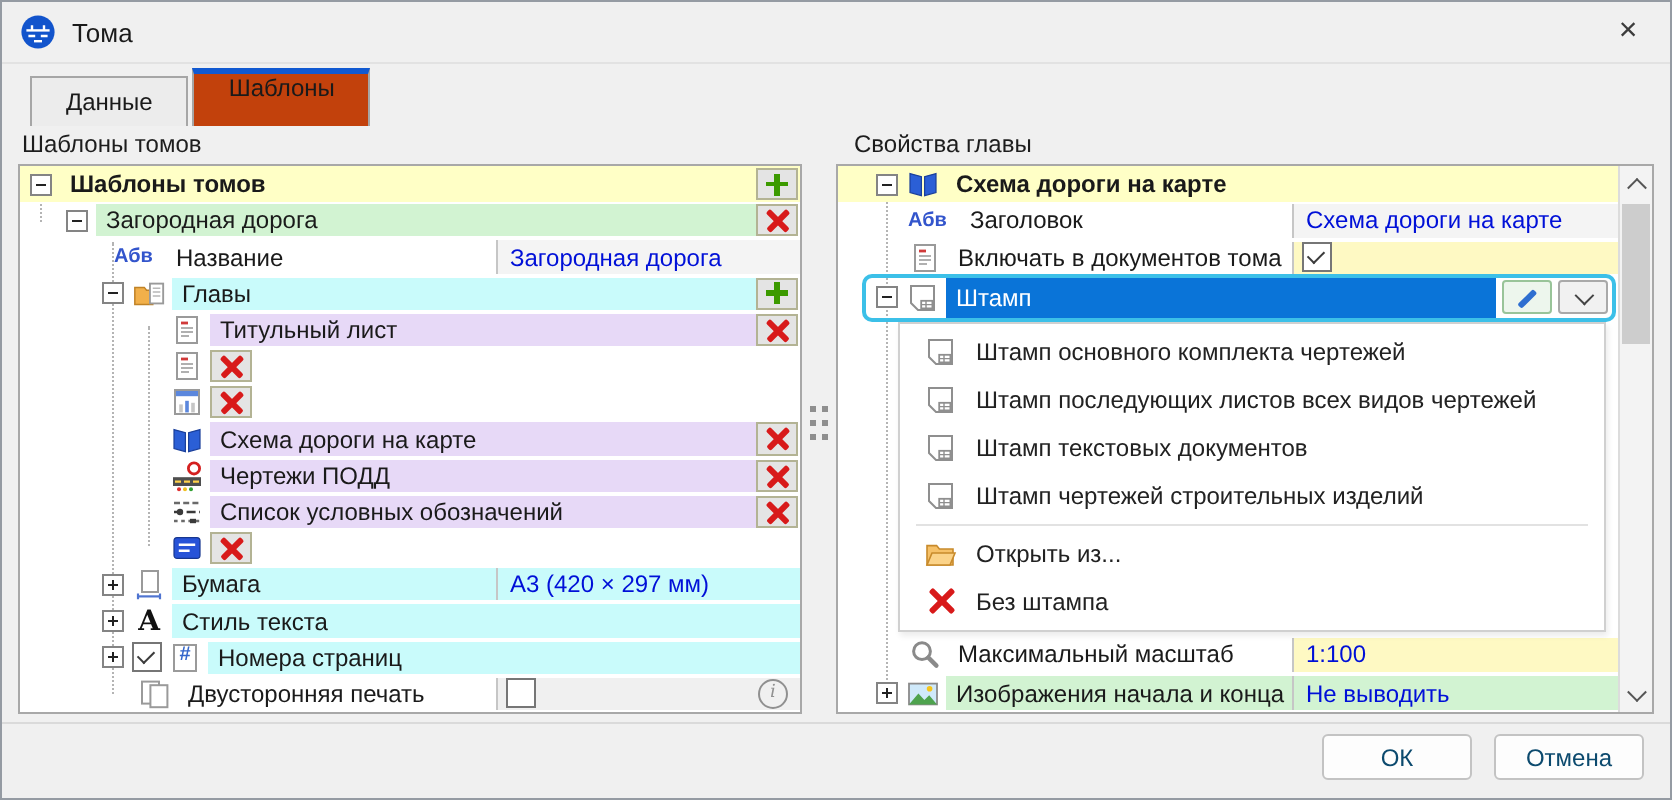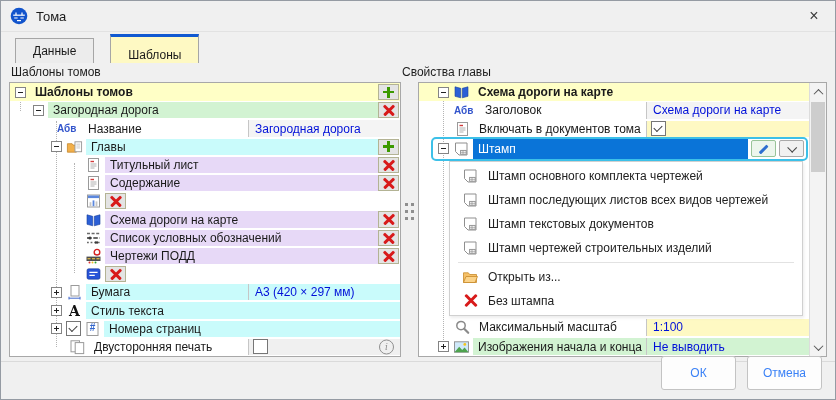--- a/index.html
+++ b/index.html
@@ -9,24 +9,24 @@
   
   .titlebar { position:absolute; top:0; left:0; right:0; height:31px; background:#f0f0f0;
     border-bottom:1px solid #e2e2e2; display:flex; align-items:center; padding-left:9px; gap:8px; box-sizing:border-box; }
   .logo { width:18px; height:18px; flex:none; }
   .title-text { font-size:13px; }
   .close { position:absolute; top:0; right:0; width:42px; height:30px; display:flex; align-items:center;
     justify-content:center; font-size:16px; color:#3c3c3c; }
   
   .tabs { position:absolute; top:33px; left:14px; height:29px; display:flex; align-items:flex-end; z-index:2; }
   .tab { box-sizing:border-box; border:1px solid #a6a6a6; border-bottom:none; background:#ececec;
-    height:25px; padding:5px 17px 0; margin-right:16px; }
-  .tab.active { background:#fef9c3; height:29px; border-top:3px solid #1159d1; padding-top:11px; }
+    height:25px; padding:5px 17px 0; margin-right:2px; }
+  .tab.active { background:#c2410c; height:29px; border-top:3px solid #1159d1; padding-top:0; }
   .caption { position:absolute; top:64px; color:#1d1d1d; }
-  .lc { left:10px; } .rc { left:401px; }
+  .lc { left:10px; } .rc { left:426px; }
   
   .tree { position:absolute; top:81px; height:275px; background:#fff; border:1px solid #a8a8a8; box-sizing:border-box; }
   .lt { left:8px; width:392px; }
   .rt { left:417px; width:409px; }
   .lrows { display:flex; flex-direction:column; height:100%; position:relative; }
   .rrows { display:flex; flex-direction:column; height:100%; position:relative; box-sizing:border-box; padding-right:17px; }
   .row { position:relative; display:flex; align-items:center; flex:1 1 0; min-height:0; }
   .rrow { position:relative; display:flex; align-items:center; flex:none; }
   .sp { flex:none; height:1px; }
   .exp { flex:none; width:9px; height:9px; border:1px solid #848484; background:#fff; position:relative; margin-right:4px; }
@@ -92,22 +92,22 @@
   .sb-chev { width:6px; height:6px; border-right:1.4px solid #555; border-bottom:1.4px solid #555; }
   .sb-up .sb-chev { transform:rotate(-135deg) translate(-1px,-1px); }
   .sb-dn .sb-chev { transform:rotate(45deg) translate(-1px,-1px); }
   .sb-thumb { position:absolute; left:1px; right:1px; top:19px; height:70px; background:#cdcdcd; }
   
   .splitter { position:absolute; left:404px; top:202px; width:10px; height:19px; }
   .dots { position:absolute; left:0; top:0; width:3px; height:3px; background:#8f8f8f;
     box-shadow:6px 0 0 #8f8f8f, 0 7px 0 #8f8f8f, 6px 7px 0 #8f8f8f, 0 14px 0 #8f8f8f, 6px 14px 0 #8f8f8f; }
   
   .footer { position:absolute; left:0; right:0; bottom:0; height:37px; border-top:1px solid #dadada; background:#f0f0f0; }
-  .btn { position:absolute; bottom:9px; height:34px; width:75px; background:#fdfdfd; border:1px solid #c3c3c3;
-    border-radius:3px; font:12px "Liberation Sans",sans-serif; color:#3b82f6; }
+  .btn { position:absolute; bottom:9px; height:23px; width:75px; background:#fdfdfd; border:1px solid #c3c3c3;
+    border-radius:3px; font:12px "Liberation Sans",sans-serif; color:#0c4a6e; }
   .btn-ok{ right:99px; } .btn-cancel{ right:13px; }
 </style>
 </head>
 <body>
 
 <div class="dialog">
 
   <div class="titlebar">
     <span class="logo">
       <svg viewBox="0 0 18 18">
@@ -208,23 +208,20 @@
 
       <div class="row">
         <span class="sp" style="width:75px"></span>
         <span class="icn">
             <svg viewBox="0 0 17 16">
               <rect x="3.5" y="1.5" width="10" height="13" fill="#fff" stroke="#9a9a9a"></rect>
               <path d="M5.5 4.5h3.5" stroke="#d03a3a" stroke-width="1.4"></path>
               <path d="M5.5 7h6 M5.5 9h6 M5.5 11h4" stroke="#b0b0b0"></path>
             </svg>
           </span>
-        <div class="cell c-lav">
-            <span>Содержание</span>
-          </div>
         <button class="rbtn">
             <span class="xg"></span>
           </button>
       </div>
 
       <div class="row">
         <span class="sp" style="width:75px"></span>
         <span class="icn">
             <svg viewBox="0 0 17 16">
               <rect x="2.5" y="2" width="12" height="12" fill="#fff" stroke="#9a9a9a"></rect>
@@ -242,20 +239,40 @@
       <div class="row">
         <span class="sp" style="width:75px"></span>
         <span class="icn">
             <svg viewBox="0 0 17 16">
               <path d="M2 2.8 L7.7 4.3 V13.8 L2 12.3 Z" fill="#2b5fd6" stroke="#1a3f9a" stroke-width=".6"></path>
               <path d="M15 2.8 L9.3 4.3 V13.8 L15 12.3 Z" fill="#2b5fd6" stroke="#1a3f9a" stroke-width=".6"></path>
             </svg>
           </span>
         <div class="cell c-lav">
             <span>Схема дороги на карте</span>
+          </div>
+        <button class="rbtn">
+            <span class="xg"></span>
+          </button>
+      </div>
+
+      <div class="row">
+        <span class="sp" style="width:75px"></span>
+        <span class="icn">
+            <svg viewBox="0 0 17 16">
+              <circle cx="12" cy="4.2" r="2.8" fill="#fff" stroke="#d42020" stroke-width="1.4"></circle>
+              <rect x="1.5" y="8.6" width="14" height="4.4" fill="#4e4e4e"></rect>
+              <path d="M2.5 10.8h3 M7 10.8h3 M11.5 10.8h3" stroke="#ffd24a" stroke-width="1.1"></path>
+              <circle cx="4.5" cy="14.6" r="1" fill="#e03030"></circle>
+              <circle cx="7.5" cy="14.6" r="1" fill="#f0c020"></circle>
+              <circle cx="10.5" cy="14.6" r="1" fill="#30a030"></circle>
+            </svg>
+          </span>
+        <div class="cell c-lav">
+            <span>Чертежи ПОДД</span>
           </div>
         <button class="rbtn">
             <span class="xg"></span>
           </button>
       </div>
 
       <div class="row">
         <span class="sp" style="width:75px"></span>
         <span class="icn">
             <svg viewBox="0 0 17 16">
@@ -263,40 +280,20 @@
                 <path d="M2 3.5h13" stroke-dasharray="3 1.6"></path>
                 <path d="M2 8h13" stroke-dasharray="4.5 1.8" stroke="#3a3a3a"></path>
                 <path d="M2 12.5h13" stroke-dasharray="1.8 1.8"></path>
               </g>
               <circle cx="5" cy="8" r="1.6" fill="#3a3a3a"></circle>
               <rect x="10" y="11.4" width="3" height="2.2" fill="#3a3a3a"></rect>
             </svg>
           </span>
         <div class="cell c-lav">
             <span>Список условных обозначений</span>
-          </div>
-        <button class="rbtn">
-            <span class="xg"></span>
-          </button>
-      </div>
-
-      <div class="row">
-        <span class="sp" style="width:75px"></span>
-        <span class="icn">
-            <svg viewBox="0 0 17 16">
-              <circle cx="12" cy="4.2" r="2.8" fill="#fff" stroke="#d42020" stroke-width="1.4"></circle>
-              <rect x="1.5" y="8.6" width="14" height="4.4" fill="#4e4e4e"></rect>
-              <path d="M2.5 10.8h3 M7 10.8h3 M11.5 10.8h3" stroke="#ffd24a" stroke-width="1.1"></path>
-              <circle cx="4.5" cy="14.6" r="1" fill="#e03030"></circle>
-              <circle cx="7.5" cy="14.6" r="1" fill="#f0c020"></circle>
-              <circle cx="10.5" cy="14.6" r="1" fill="#30a030"></circle>
-            </svg>
-          </span>
-        <div class="cell c-lav">
-            <span>Чертежи ПОДД</span>
           </div>
         <button class="rbtn">
             <span class="xg"></span>
           </button>
       </div>
 
       <div class="row">
         <span class="sp" style="width:75px"></span>
         <span class="icn">
             <svg viewBox="0 0 17 16">

